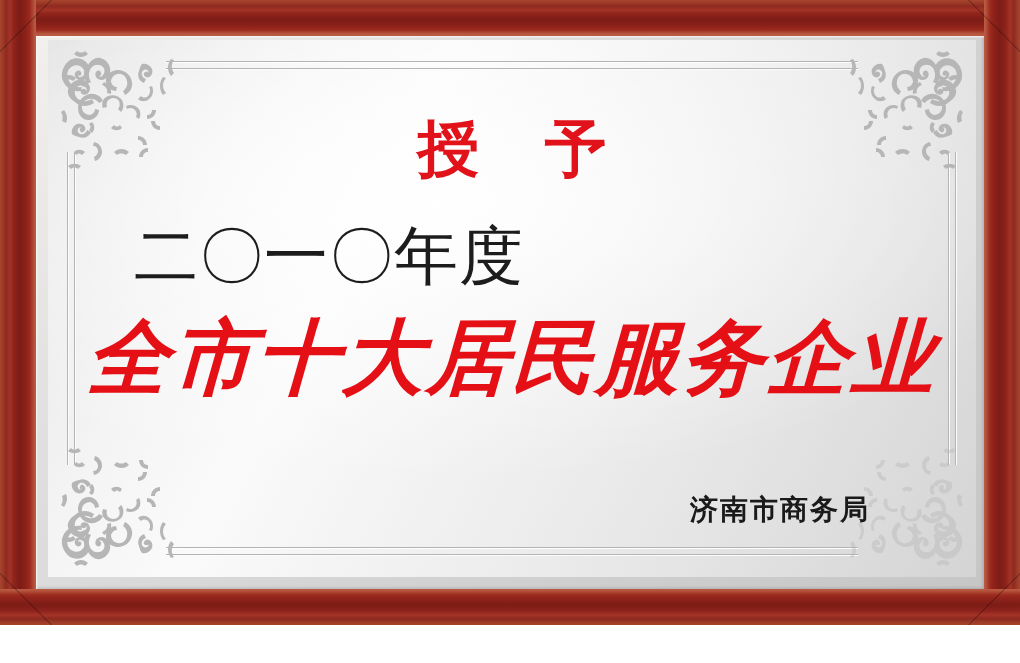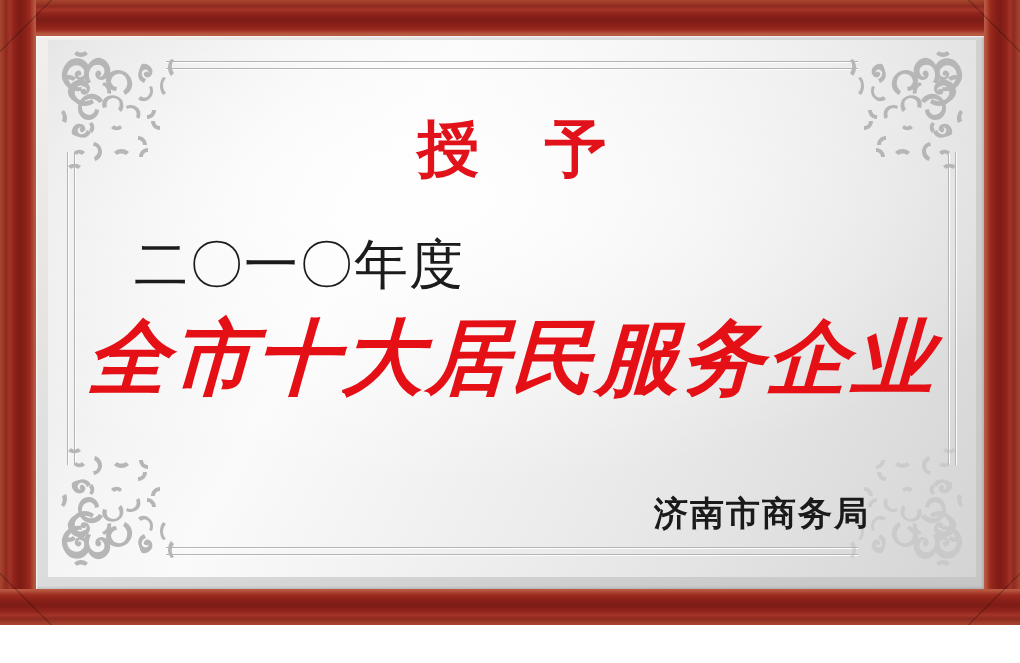--- a/index.html
+++ b/index.html
@@ -159,24 +159,24 @@
     font-family: "DejaVu Serif", "Liberation Serif", serif;
     font-size: 62px;
     font-weight: 700;
     letter-spacing: 22px;
     text-indent: 22px;
     line-height: 1;
   }
   .txt-year {
     position: absolute;
     left: 86px;
-    top: 198px;
+    top: 184px;
     color: #1c1c1c;
     font-family: "DejaVu Serif", "Liberation Serif", serif;
-    font-size: 54px;
+    font-size: 64px;
     font-weight: 400;
     letter-spacing: 1px;
     line-height: 1;
   }
   .txt-title {
     position: absolute;
     left: 0; right: 0;
     top: 274px;
     text-align: center;
     color: #e50f16;
@@ -187,21 +187,21 @@
     line-height: 1.05;
     font-style: italic;
     transform: skewX(-2deg);
   }
   .txt-issuer {
     position: absolute;
     right: 106px;
     top: 456px;
     color: #1a1a1a;
     font-family: "DejaVu Sans", "Liberation Sans", sans-serif;
-    font-size: 34px;
+    font-size: 28px;
     font-weight: 700;
     letter-spacing: 2px;
     line-height: 1;
   }
   .txt-date {
     position: absolute;
     right: 106px;
     top: 508px;
     color: #1a1a1a;
     font-family: "DejaVu Sans", "Liberation Sans", sans-serif;

